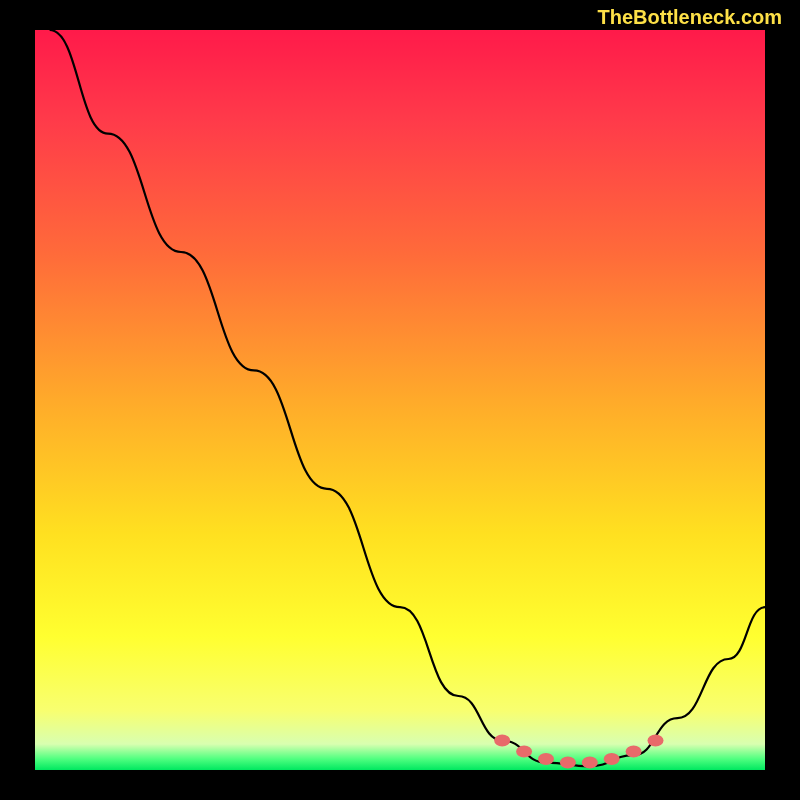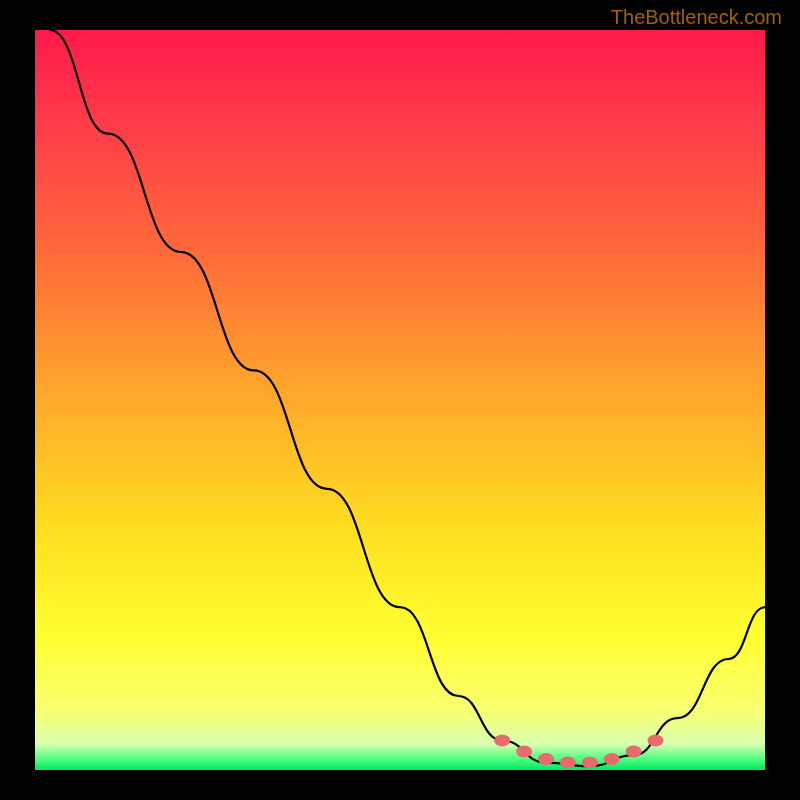--- a/index.html
+++ b/index.html
@@ -9,22 +9,22 @@
     background: #000;
     position: relative;
     font-family: Arial, sans-serif;
     overflow: hidden;
   }
   .watermark {
     position: absolute;
     top: 6px;
     right: 18px;
     font-size: 20px;
-    font-weight: normal;
-    color: #a16207;
+    font-weight: bold;
+    color: #fde047;
     z-index: 100;
   }
   .plot-area {
     position: absolute;
     left: 35px;
     top: 30px;
     width: 730px;
     height: 740px;
   }
   .gradient-bg {

